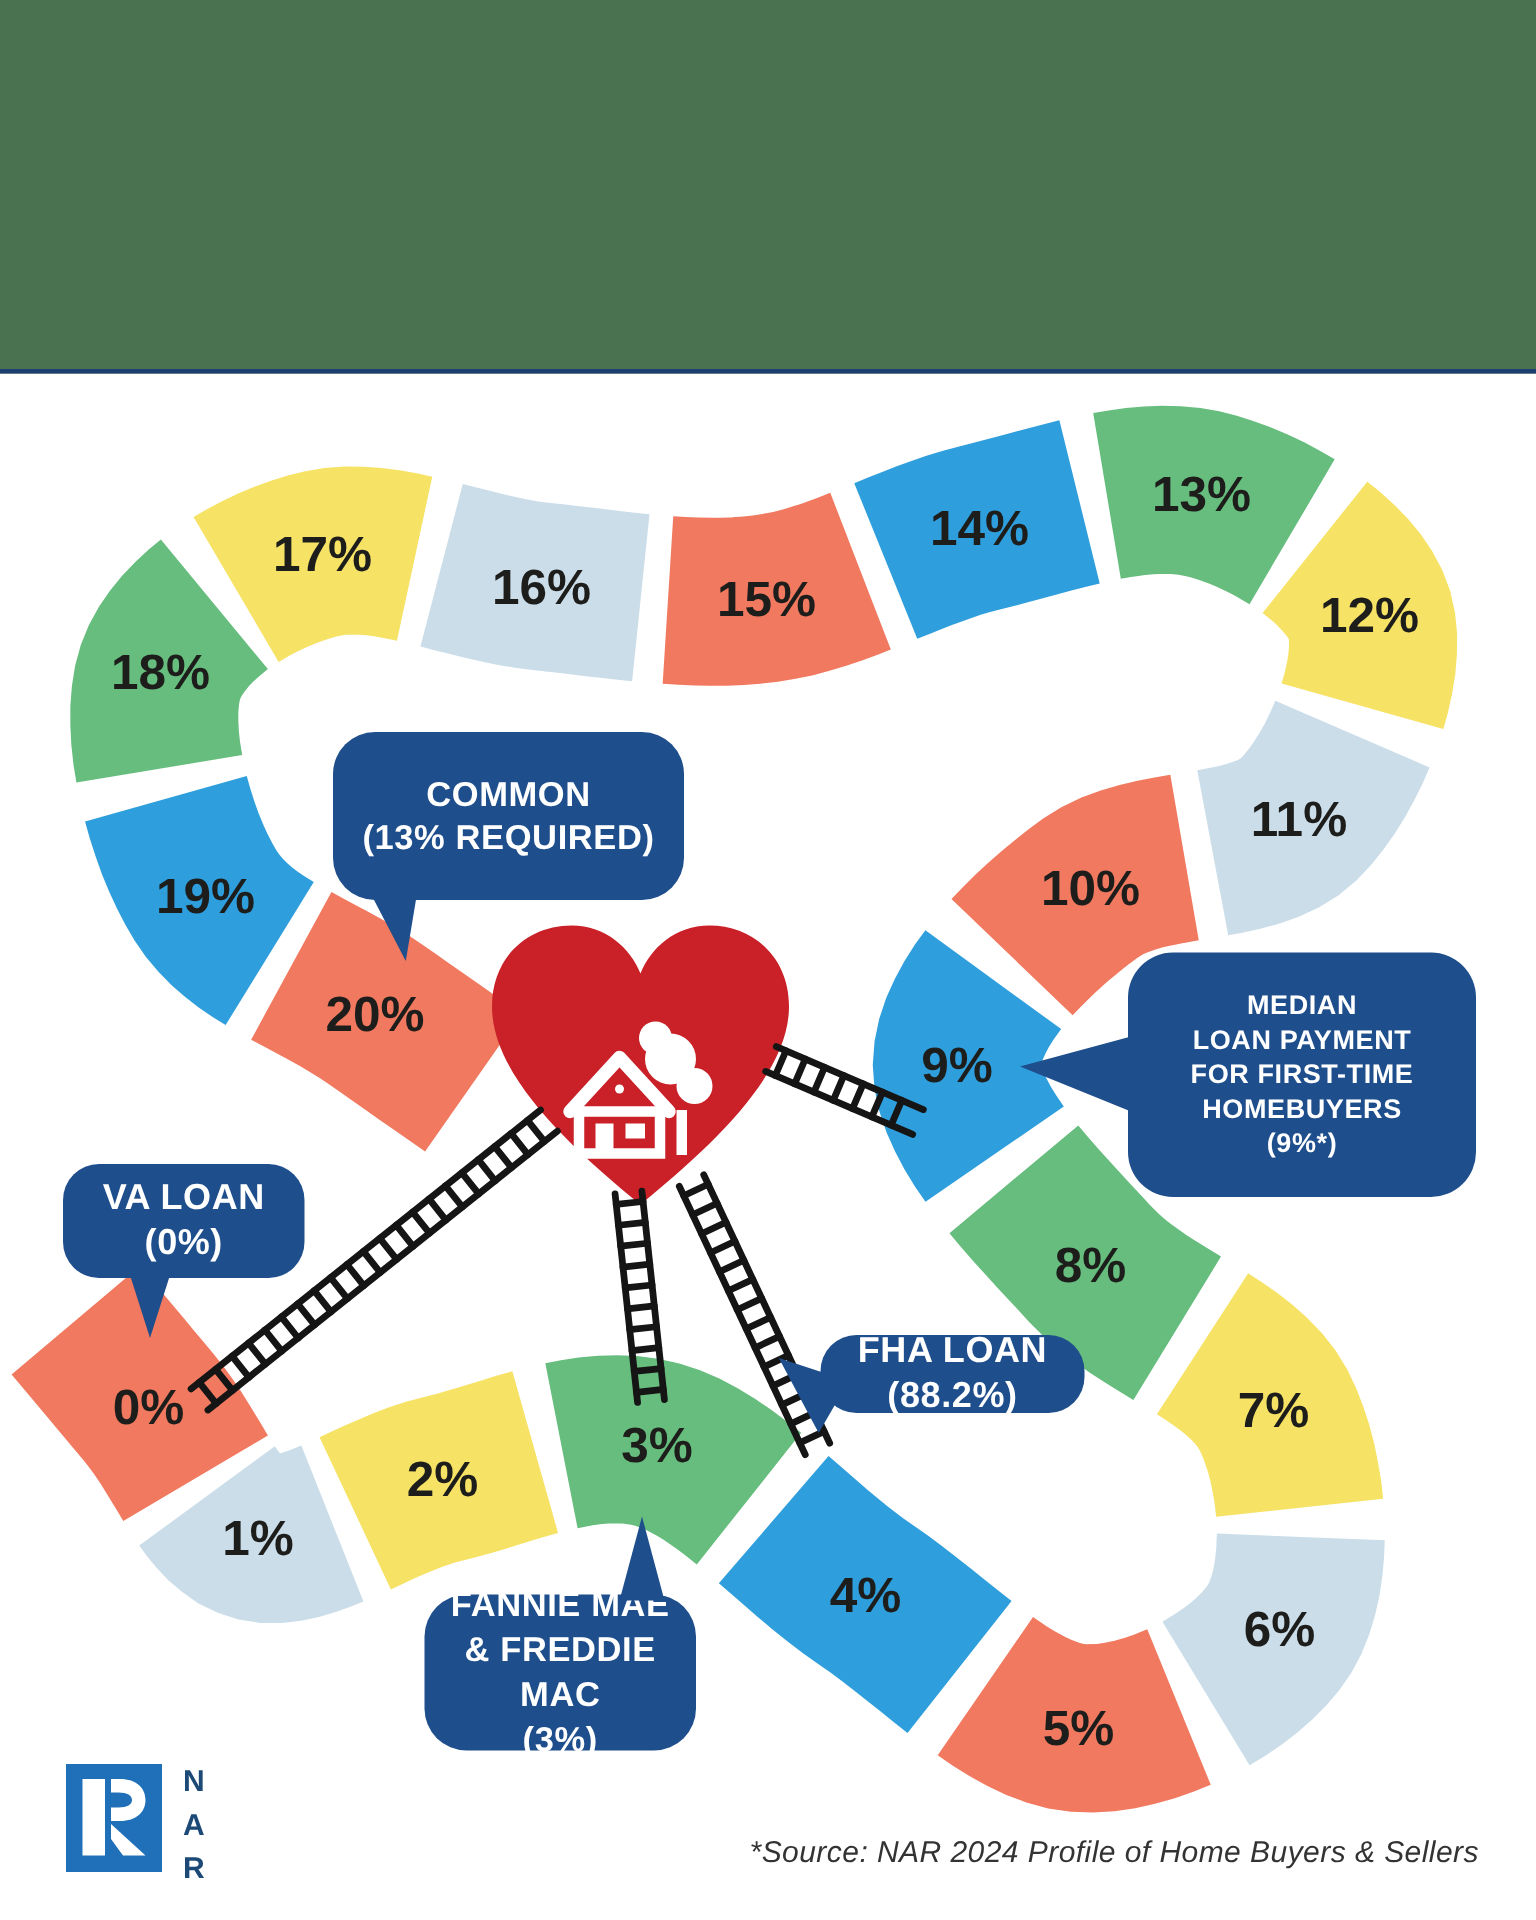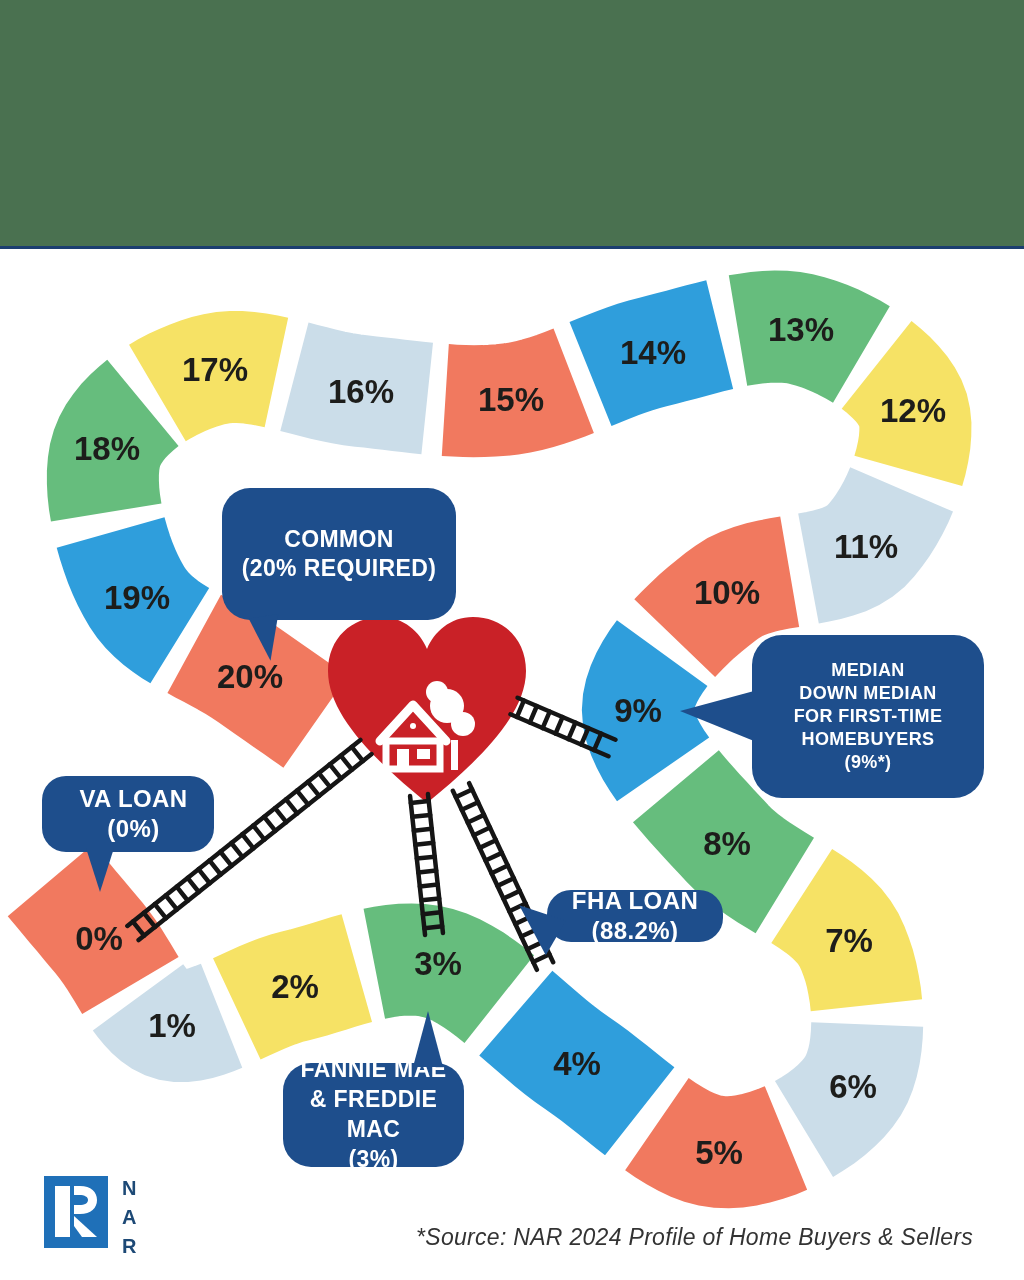--- a/index.html
+++ b/index.html
@@ -7,46 +7,46 @@
         font-family:"Liberation Sans","DejaVu Sans",sans-serif;overflow:hidden;}
   .header-band{position:absolute;left:0;top:0;width:1024px;height:246px;
         background:var(--header-green);border-bottom:3px solid var(--header-line);}
   #board-svg{position:absolute;left:0;top:0;}
   #board-svg text{font-family:"Liberation Sans","DejaVu Sans",sans-serif;
         font-weight:bold;font-size:33px;fill:var(--label-black);}
   .callout{position:absolute;background:var(--navy);color:#fff;font-weight:bold;
         text-align:center;display:flex;flex-direction:column;justify-content:center;
         align-items:center;letter-spacing:.4px;z-index:5;}
   .callout::after{content:"";position:absolute;width:0;height:0;}
-  .c-misconception{left:222px;top:488px;width:234px;height:132px;border-radius:28px;
+  .c-misconception{left:222px;top:488px;width:234px;height:112px;border-radius:28px;
         font-size:23px;line-height:1.26;}
   .c-misconception::after{left:30px;bottom:-41px;border-left:15px solid transparent;
         border-right:15px solid transparent;border-top:45px solid var(--navy);
         transform:rotate(-9deg);}
   .c-median{left:752px;top:635px;width:232px;height:163px;border-radius:30px;
         font-size:18px;line-height:1.27;}
   .c-median::after{left:-72px;top:56px;border-top:20px solid transparent;
         border-bottom:30px solid transparent;border-right:74px solid var(--navy);}
   .c-va{left:42px;top:776px;width:161px;height:76px;border-radius:24px;
-        font-size:24px;line-height:1.25;padding-left:11px;}
+        font-size:24px;line-height:1.25;}
   .c-va::after{left:44px;bottom:-40px;border-left:14px solid transparent;
         border-right:14px solid transparent;border-top:44px solid var(--navy);}
   .c-fha{left:547px;top:890px;width:176px;height:52px;border-radius:24px;
         font-size:24px;line-height:1.25;}
   .c-fha::after{left:-36px;bottom:-4px;border-top:10px solid transparent;
         border-bottom:30px solid transparent;border-right:48px solid var(--navy);
         transform:rotate(30deg);}
   .c-fannie{left:283px;top:1063px;width:181px;height:104px;border-radius:28px;
         font-size:23px;line-height:1.3;}
   .c-fannie::after{left:130px;top:-52px;border-left:15px solid transparent;
         border-right:15px solid transparent;border-bottom:56px solid var(--navy);}
   .nar-logo{position:absolute;left:44px;top:1176px;width:120px;height:80px;}
   .nar-letters{position:absolute;left:78px;top:1px;display:flex;flex-direction:column;
         gap:6px;font-weight:bold;font-size:20px;color:var(--nar-navy);letter-spacing:1px;}
-  .source-note{position:absolute;right:51px;top:1224px;font-size:23px;font-style:italic;
+  .source-note{position:absolute;right:38px;top:1224px;font-size:20px;font-style:italic;
         color:var(--source-gray);letter-spacing:.3px;}
 </style>
 </head>
 <body>
 
 <div class="page">
 
   <div class="header-band"></div>
 
   <svg id="board-svg" width="1024" height="1280" viewBox="0 0 1024 1280">
@@ -173,25 +173,25 @@
         <line x1="542.6248023634195" y1="728.0594807204334" x2="549.7153497378446" y2="711.5148701801083"></line>
         <line x1="555.4928327836723" y1="733.5743509005417" x2="562.5833801580974" y2="717.0297403602167"></line>
         <line x1="568.3608632039251" y1="739.0892210806501" x2="575.4514105783502" y2="722.544610540325"></line>
         <line x1="581.2288936241779" y1="744.6040912607584" x2="588.319440998603" y2="728.0594807204334"></line>
         <line x1="594.0969240444307" y1="750.1189614408668" x2="601.1874714188558" y2="733.5743509005417"></line>
       </g>
     </svg>
 
   <div class="callout c-misconception">
       <div>COMMON</div>
-      <div>(20% REQUIRED)</div>
+      <div>(13% REQUIRED)</div>
     </div>
   <div class="callout c-median">
       <div>MEDIAN</div>
-      <div>DOWN MEDIAN</div>
+      <div>LOAN PAYMENT</div>
       <div>FOR FIRST-TIME</div>
       <div>HOMEBUYERS</div>
       <div>(9%*)</div>
     </div>
   <div class="callout c-va">
       <div>VA LOAN</div>
       <div>(0%)</div>
     </div>
   <div class="callout c-fha">
       <div>FHA LOAN</div>

